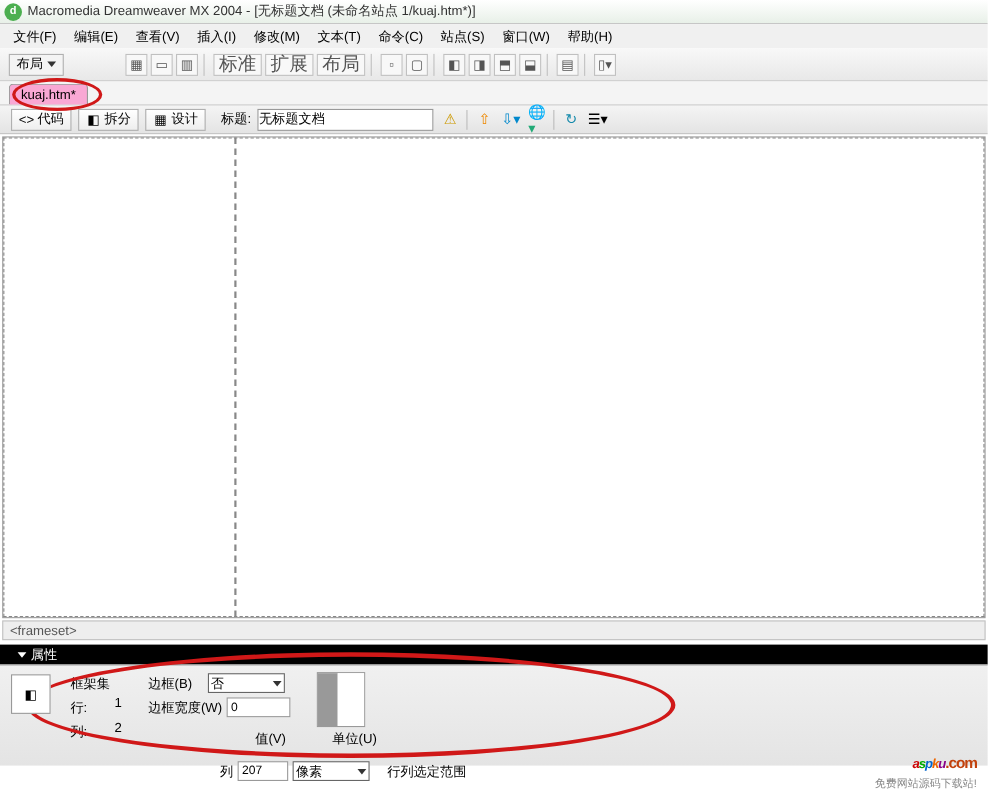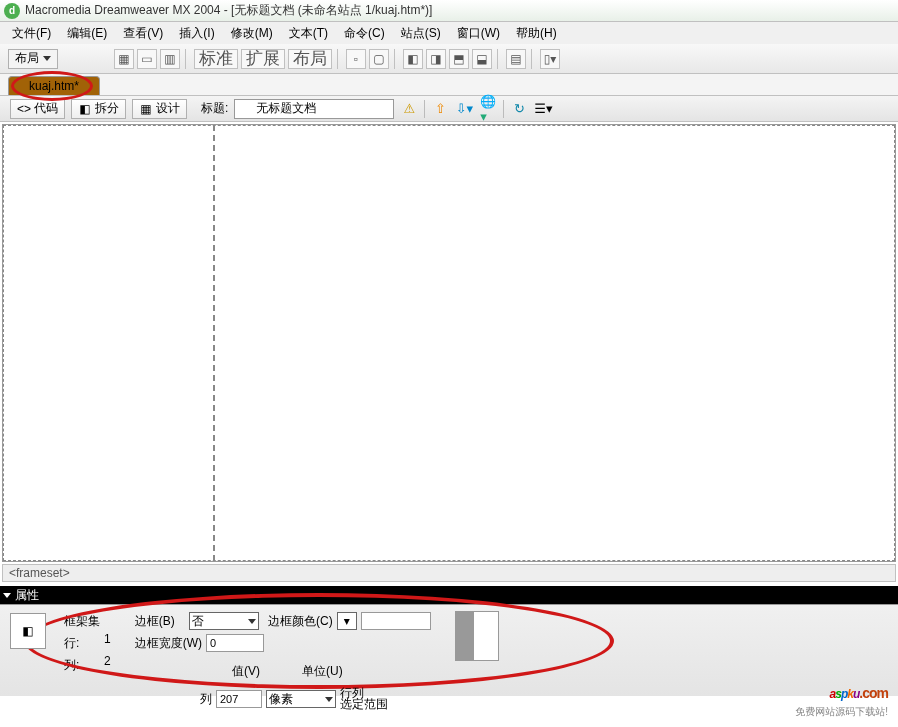--- a/index.html
+++ b/index.html
@@ -8,33 +8,33 @@
 .titlebar-icon{width:16px;height:16px;background:#4caf50;border-radius:50%;display:flex;align-items:center;justify-content:center;color:#fff;font-weight:bold;font-size:10px}
 .titlebar-text{color:#333}
 .menubar{height:22px;background:#f0f0f0;display:flex;align-items:center;padding:0 6px;gap:4px}
 .menubar span{padding:2px 6px;cursor:default}
 .toolbar{height:30px;background:linear-gradient(#f8f8f8,#e8e8e8);border-bottom:1px solid #c0c0c0;display:flex;align-items:center;padding:0 8px;gap:3px}
 .tb-dropdown{display:flex;align-items:center;border:1px solid #b0b0b0;background:#f4f4f4;padding:2px 6px;height:20px;gap:4px}
 .tb-sep{width:4px;height:20px;border-left:1px solid #c0c0c0;margin:0 2px}
 .tb-btn{width:20px;height:20px;border:1px solid #c0c0c0;background:#f8f8f8;display:flex;align-items:center;justify-content:center;font-size:12px;color:#555}
 .tb-btn.text{width:auto;padding:0 4px;font-size:17px}
 .filetab-bar{height:22px;background:#f4f4f4;border-bottom:1px solid #c0c0c0;display:flex;align-items:flex-end;padding:0 8px}
-.filetab{border:1px solid #999;border-bottom:none;background:#a16207;padding:2px 20px;border-radius:4px 4px 0 0;height:19px;font-size:11px;position:relative}
+.filetab{border:1px solid #999;border-bottom:none;background:#f9a8d4;padding:2px 10px;border-radius:4px 4px 0 0;height:19px;font-size:11px;position:relative}
 .filetab-annot{position:absolute;left:2px;top:-6px;width:82px;height:30px;border:3px solid #d01818;border-radius:50%;pointer-events:none}
 .secondbar{height:26px;background:linear-gradient(#f4f4f4,#e4e4e4);border-bottom:1px solid #c0c0c0;display:flex;align-items:center;padding:0 10px;gap:6px}
 .sb-btn{display:flex;align-items:center;gap:3px;border:1px solid #b0b0b0;background:linear-gradient(#fff,#eee);padding:1px 6px;height:20px;font-size:11px}
 .sb-icon{width:14px;height:14px;display:inline-flex;align-items:center;justify-content:center}
 .sb-label{margin-left:8px}
-.sb-input{height:20px;border:1px solid #999;background:#fff;padding:0 21px;width:160px;font-size:12px}
+.sb-input{height:20px;border:1px solid #999;background:#fff;padding:0 0;width:160px;font-size:12px}
 .sb-ico{width:18px;height:18px;display:flex;align-items:center;justify-content:center;border:1px solid transparent;font-size:13px}
 .canvas-area{border:1px solid #999;margin:2px;height:438px;background:#fff;position:relative}
 .frame-divider{position:absolute;top:0;bottom:0;left:210px;border-left:2px dashed #888}
 .canvas-outline{position:absolute;inset:0;border:1px dashed #888}
 .statusbar{height:18px;background:#eee;border:1px solid #c0c0c0;margin:0 2px;display:flex;align-items:center;padding:0 6px;font-size:11px;color:#555}
-.props-titlebar{height:18px;background:#000;color:#fff;display:flex;align-items:center;padding:0 3px;gap:4px;font-size:11px;margin-top:4px}
+.props-titlebar{height:18px;background:#000;color:#fff;display:flex;align-items:center;padding:0 16px;gap:4px;font-size:11px;margin-top:4px}
 .props-panel{height:92px;background:linear-gradient(#f0f0f0,#e4e4e4);border-top:1px solid #999;position:relative;padding:6px 10px}
 .props-icon{width:36px;height:36px;border:1px solid #999;background:#fff;display:flex;align-items:center;justify-content:center;position:absolute;left:10px;top:8px}
 .props-content{margin-left:54px;display:flex;gap:4px}
 .props-col{display:flex;flex-direction:column;gap:2px;font-size:11px}
 .props-row{display:flex;align-items:center;gap:4px;height:20px}
 .props-label{text-align:left;min-width:50px}
 .props-select{border:1px solid #666;background:#fff;height:18px;width:70px;display:flex;align-items:center;justify-content:space-between;padding:0 2px}
 .props-inp{border:1px solid #999;background:#fff;height:18px;width:58px;padding:0 3px;font-size:11px}
 .props-swatch{width:20px;height:18px;border:1px solid #666;background:#fff;display:flex;align-items:center;justify-content:center}
 .props-preview{width:44px;height:50px;border:1px solid #999;background:#fff;display:flex}
@@ -175,47 +175,40 @@
         <div class="props-select">
             <span>否</span>
             <span class="tri"></span>
           </div>
       </div>
       <div class="props-row">
         <span class="props-label">边框宽度(W)</span>
         <input class="props-inp" value="0" style="">
       </div>
     </div>
-    <div class="props-col">
-      <div class="props-row">
-        <span>边框颜色(C)</span>
-        <div class="props-swatch">▾</div>
-        <input class="props-inp" style="width: 70px;">
-      </div>
-    </div>
     <div class="props-col" style="margin-left:20px">
       <div class="props-preview">
           <div></div>
           <div></div>
         </div>
     </div>
   </div>
   <div style="position:absolute;left:232px;bottom:16px;display:flex;align-items:center;gap:6px;font-size:11px">
     <span>值(V)</span>
     <span style="width:30px"></span>
     <span>单位(U)</span>
   </div>
   <div style="position:absolute;left:200px;bottom:-14px;display:flex;align-items:center;gap:4px;font-size:11px">
     <span>列</span>
     <input class="props-inp" style="width: 46px;" value="207">
     <div class="props-select">
         <span>像素</span>
         <span class="tri"></span>
       </div>
-    <div style="display:flex;flex-direction:column;line-height:11px;font-size:10px;margin-left:0">
+    <div style="display:flex;flex-direction:row;line-height:11px;font-size:10px;margin-left:12px">
       <span>行列</span>
       <span>选定范围</span>
     </div>
   </div>
 </div>
 
 <div class="watermark">
   <div class="wm-logo">
     <span class="wm-a">a</span><span class="wm-s">s</span><span class="wm-p">p</span><span class="wm-k">k</span><span class="wm-u">u</span><span class="wm-com">.com</span>
   </div>

